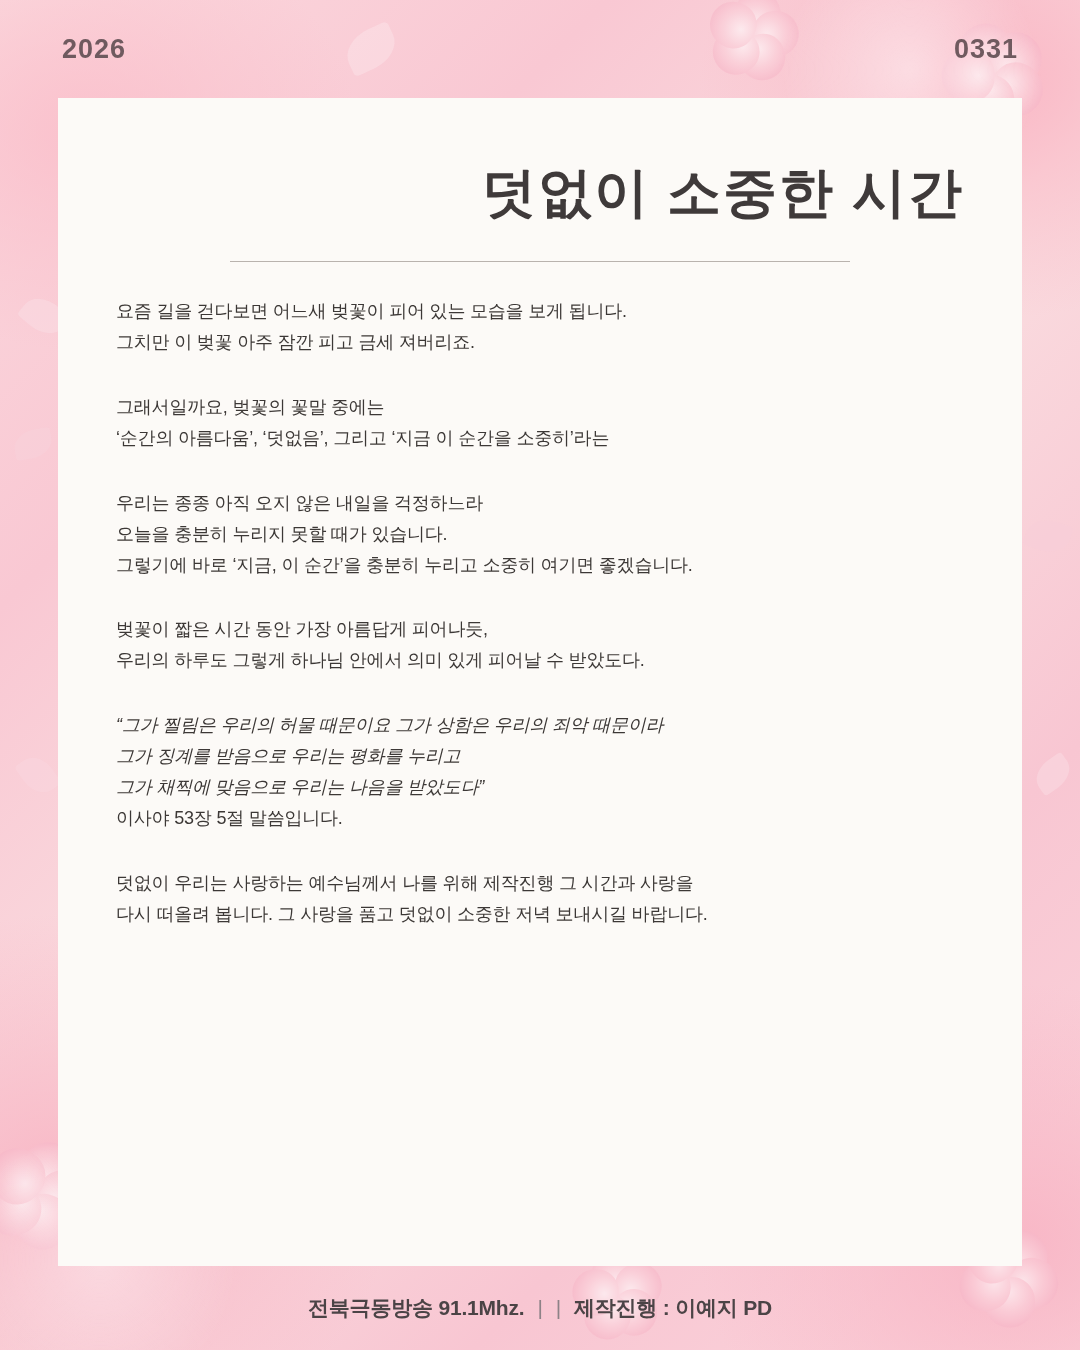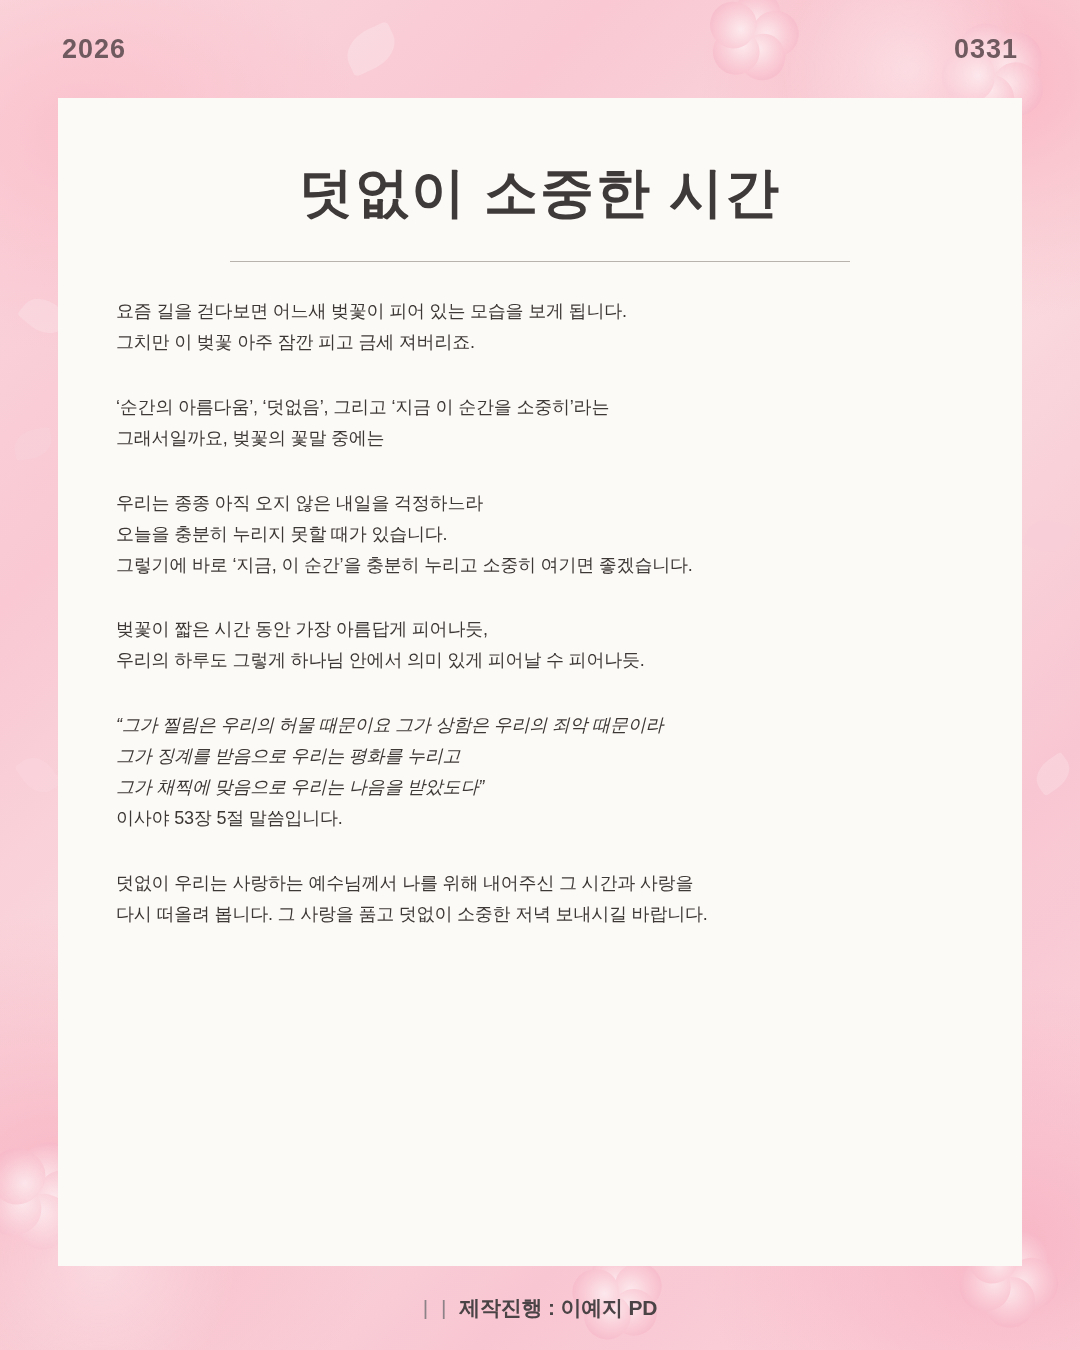--- a/index.html
+++ b/index.html
@@ -78,21 +78,21 @@
     top: 98px;
     width: 964px;
     height: 1168px;
     background: #fcfaf7;
     box-sizing: border-box;
     padding: 40px 58px 0 58px;
     z-index: 4;
   }
 
   .title {
-    text-align: center;
+    text-align: right;
     font-size: 54px;
     font-weight: bold;
     color: #3f3a3a;
     letter-spacing: 2px;
     margin-top: 22px;
     margin-bottom: 0;
     line-height: 1.2;
   }
   .title-rule {
     width: 620px;
@@ -211,51 +211,52 @@
     <div class="title-rule"></div>
 
     <div class="body-text">
 
       <p class="para">
         <span class="line">요즘 길을 걷다보면 어느새 벚꽃이 피어 있는 모습을 보게 됩니다.</span>
         <span class="line">그치만 이 벚꽃 아주 잠깐 피고 금세 져버리죠.</span>
       </p>
 
       <p class="para">
+        <span class="line">그래서일까요, 벚꽃의 꽃말 중에는</span>
         <span class="line">‘순간의 아름다움’, ‘덧없음’, 그리고 ‘지금 이 순간을 소중히’라는</span>
-        <span class="line">그래서일까요, 벚꽃의 꽃말 중에는</span>
       </p>
 
       <p class="para">
         <span class="line">우리는 종종 아직 오지 않은 내일을 걱정하느라</span>
         <span class="line">오늘을 충분히 누리지 못할 때가 있습니다.</span>
         <span class="line">그렇기에 바로 ‘지금, 이 순간’을 충분히 누리고 소중히 여기면 좋겠습니다.</span>
       </p>
 
       <p class="para">
         <span class="line">벚꽃이 짧은 시간 동안 가장 아름답게 피어나듯,</span>
-        <span class="line">우리의 하루도 그렇게 하나님 안에서 의미 있게 피어날 수 피어나듯.</span>
+        <span class="line">우리의 하루도 그렇게 하나님 안에서 의미 있게 피어날 수 받았도다.</span>
       </p>
 
       <p class="para scripture">
         <span class="line">“그가 찔림은 우리의 허물 때문이요 그가 상함은 우리의 죄악 때문이라</span>
         <span class="line">그가 징계를 받음으로 우리는 평화를 누리고</span>
         <span class="line">그가 채찍에 맞음으로 우리는 나음을 받았도다”</span>
         <span class="line plain">이사야 53장 5절 말씀입니다.</span>
       </p>
 
       <p class="para">
-        <span class="line">덧없이 우리는 사랑하는 예수님께서 나를 위해 내어주신 그 시간과 사랑을</span>
+        <span class="line">덧없이 우리는 사랑하는 예수님께서 나를 위해 제작진행 그 시간과 사랑을</span>
         <span class="line">다시 떠올려 봅니다. 그 사랑을 품고 덧없이 소중한 저녁 보내시길 바랍니다.</span>
       </p>
 
     </div>
   </div>
 
   <div class="footer">
     <div class="footer-inner">
+      <span>전북극동방송 91.1Mhz.</span>
       <span class="footer-sep">|</span>
       <span class="footer-sep">|</span>
       <span>제작진행 : 이예지 PD</span>
     </div>
   </div>
 
 </div>
 
 </body></html>

